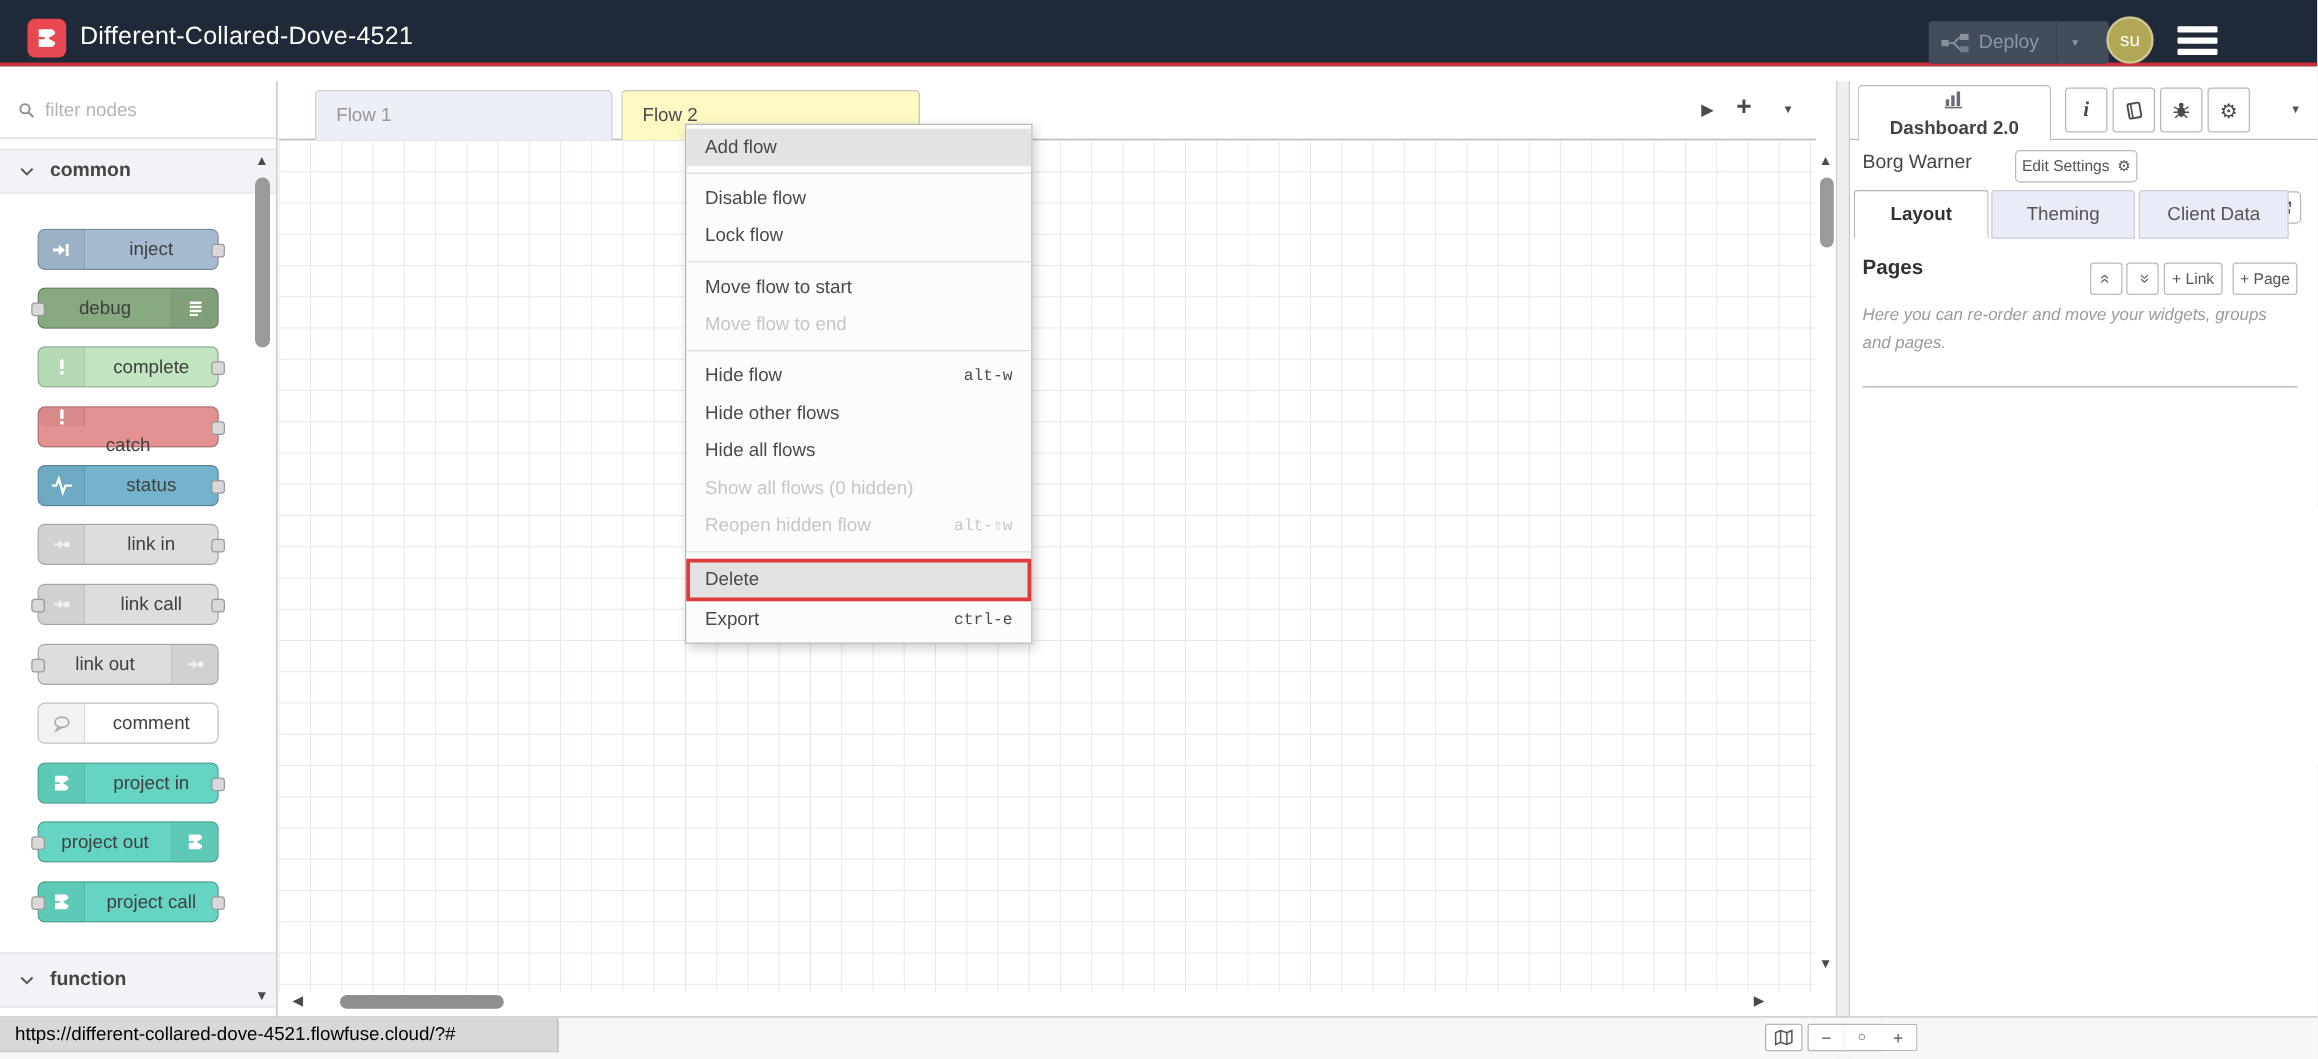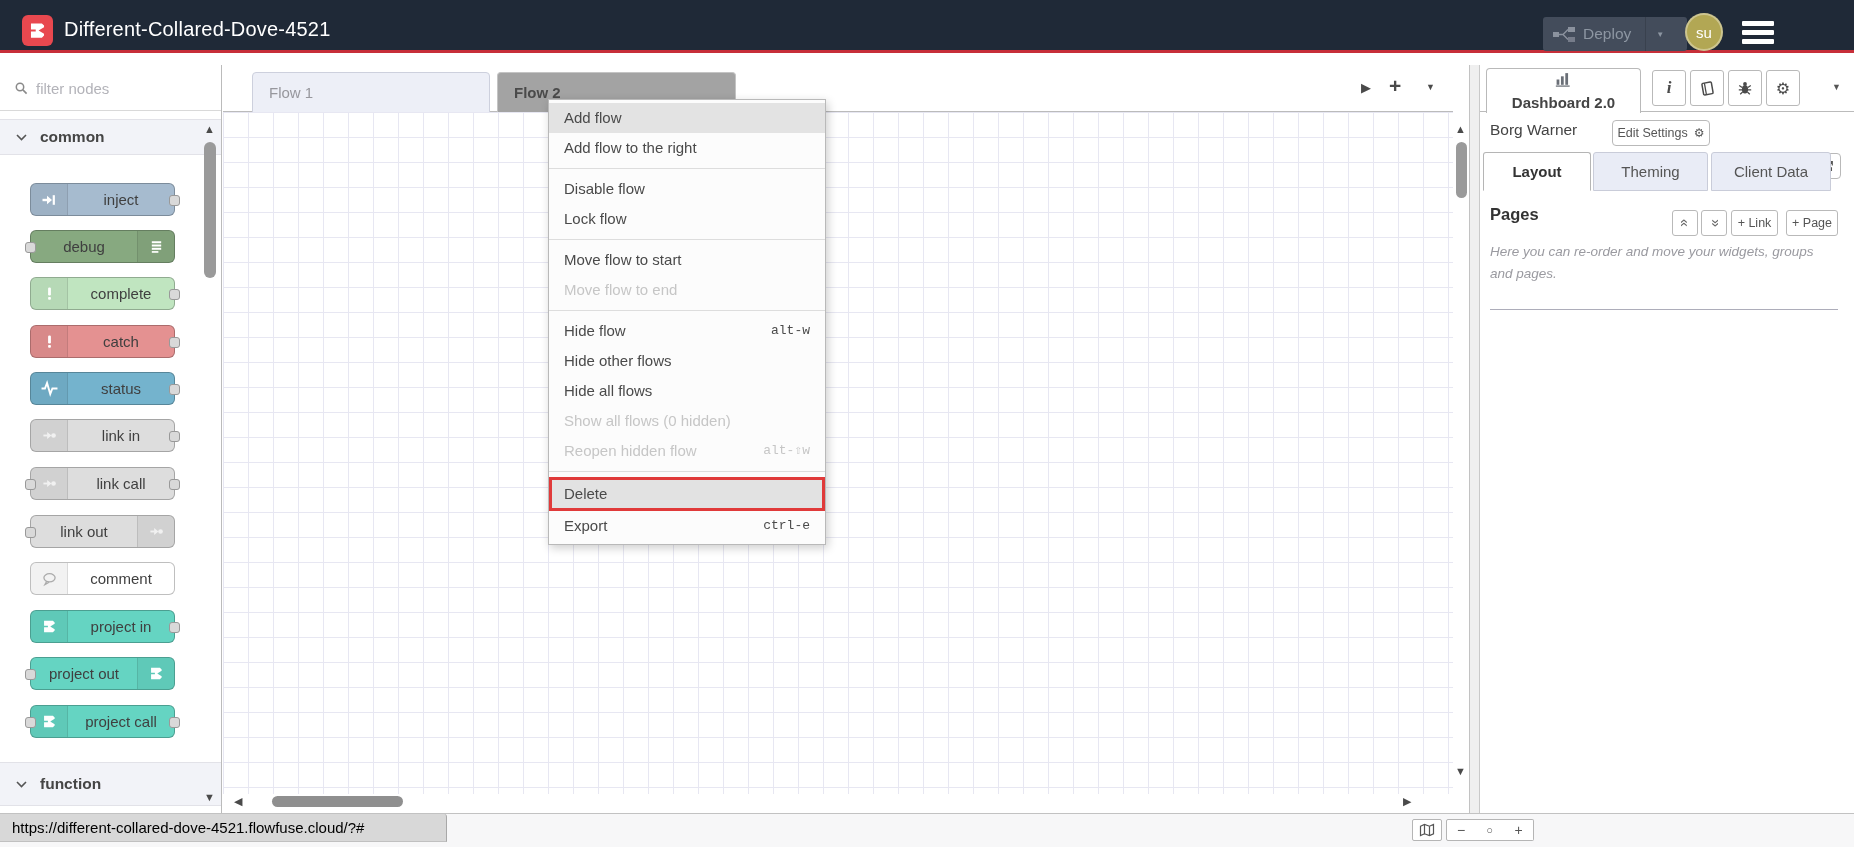--- a/index.html
+++ b/index.html
@@ -50,22 +50,22 @@
   .port.pl { left:-6px; } .port.pr { right:-6px; }
   .scroll-arrow { position:absolute; font-size:11px; color:#4a4a4a; cursor:pointer; line-height:14px; }
   .scroll-thumb { position:absolute; background:#9a9a9a; border-radius:6px; cursor:pointer; }
   
   .canvas { position:absolute; left:223px; top:65px; width:1230px; height:748px; background:#fff; }
   .tabbar { position:absolute; left:0; top:0; width:1230px; height:47px; background:#fff;
     border-bottom:1px solid #bbb; }
   .ftab { position:absolute; top:7px; height:41px; border-radius:4px 4px 0 0; font-size:15px;
     line-height:39px; padding-left:16px; cursor:pointer; }
   .ftab.inactive { background:#edeff7; border:1px solid #cdd0dd; color:#97979d; }
-  .ftab.active { background:#a3a3a3; border:1px solid #c4c4c4; border-bottom:1px solid #fff;
-    color:#4a4a4a; font-weight:bold; }
+  .ftab.active { background:#fef9c3; border:1px solid #c4c4c4; border-bottom:1px solid #fff;
+    color:#4a4a4a; font-weight:normal; }
   .wtool { position:absolute; color:#4a4a4a; cursor:pointer; }
   .grid { position:absolute; left:0; top:47px; width:1230px; height:682px; background-color:#fff;
     background-image:linear-gradient(#e7e7f2 1px, transparent 1px),
                      linear-gradient(90deg,#e7e7f2 1px, transparent 1px);
     background-size:25px 25px; }
   .hthumb { position:absolute; left:49px; top:731px; width:131px; height:11px;
     background:#8f8f8f; border-radius:6px; cursor:pointer; }
   
   .vscroll { position:absolute; left:1453px; top:65px; width:17px; height:748px; background:#fff;
     border-right:1px solid #c2c2c2; }
@@ -203,21 +203,21 @@
         <div class="pnode" style="top: 212px; background: rgb(192, 229, 192);">
           <span class="nicon left">
             <svg width="15" height="15" viewBox="0 0 16 16">
               <rect x="6.5" y="1.5" width="3" height="8.6" rx="1.3" fill="#fff"></rect>
               <rect x="6.5" y="11.6" width="3" height="3" rx="1" fill="#fff"></rect>
             </svg>
           </span>
           <span class="nlabel">complete</span>
           <span class="port pr"></span>
         </div>
-        <div class="pnode" style="top: 260px; background: rgb(228, 145, 145);">
+        <div class="pnode" style="top: 260px; background: rgb(228, 145, 145); flex-direction: column;">
           <span class="nicon left">
             <svg width="15" height="15" viewBox="0 0 16 16">
               <rect x="6.5" y="1.5" width="3" height="8.6" rx="1.3" fill="#fff"></rect>
               <rect x="6.5" y="11.6" width="3" height="3" rx="1" fill="#fff"></rect>
             </svg>
           </span>
           <span class="nlabel">catch</span>
           <span class="port pr"></span>
         </div>
         <div class="pnode" style="top: 307px; background: rgb(116, 179, 205);">
@@ -412,23 +412,20 @@
       <span>+ Page</span>
     </div>
     <div class="sb-help">Here you can re-order and move your widgets, groups and pages.</div>
     <div class="sb-divline"></div>
   </div>
 
   <div class="cmenu" id="context-menu">
       <div class="menu-item hover">
         <span class="mlabel">Add flow</span>
       </div>
-      <div class="menu-item">
-        <span class="mlabel">Add flow to the right</span>
-      </div>
       <div class="menu-sep"></div>
       <div class="menu-item">
         <span class="mlabel">Disable flow</span>
       </div>
       <div class="menu-item">
         <span class="mlabel">Lock flow</span>
       </div>
       <div class="menu-sep"></div>
       <div class="menu-item">
         <span class="mlabel">Move flow to start</span>

